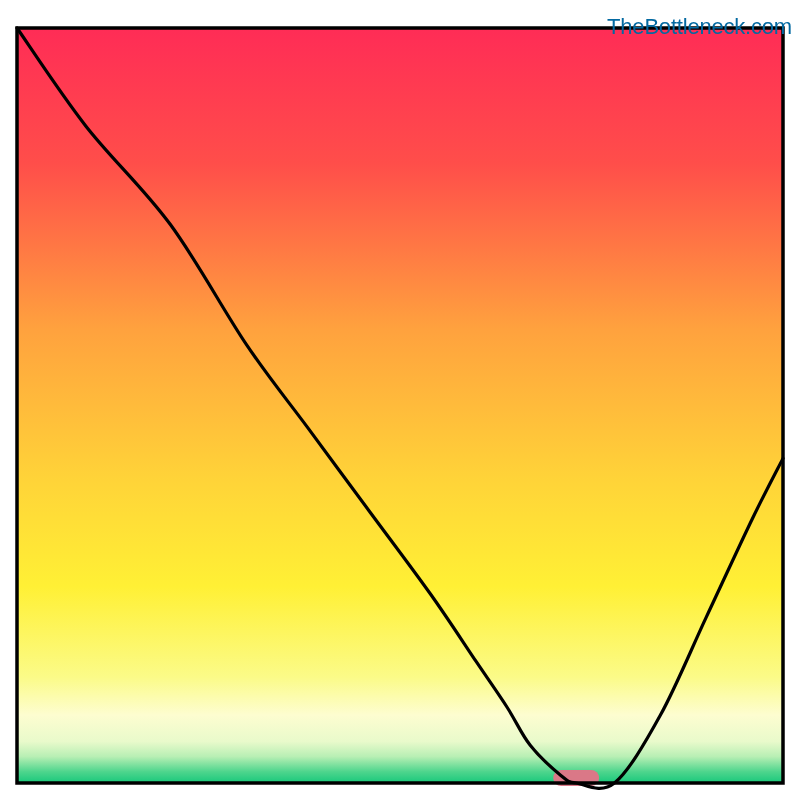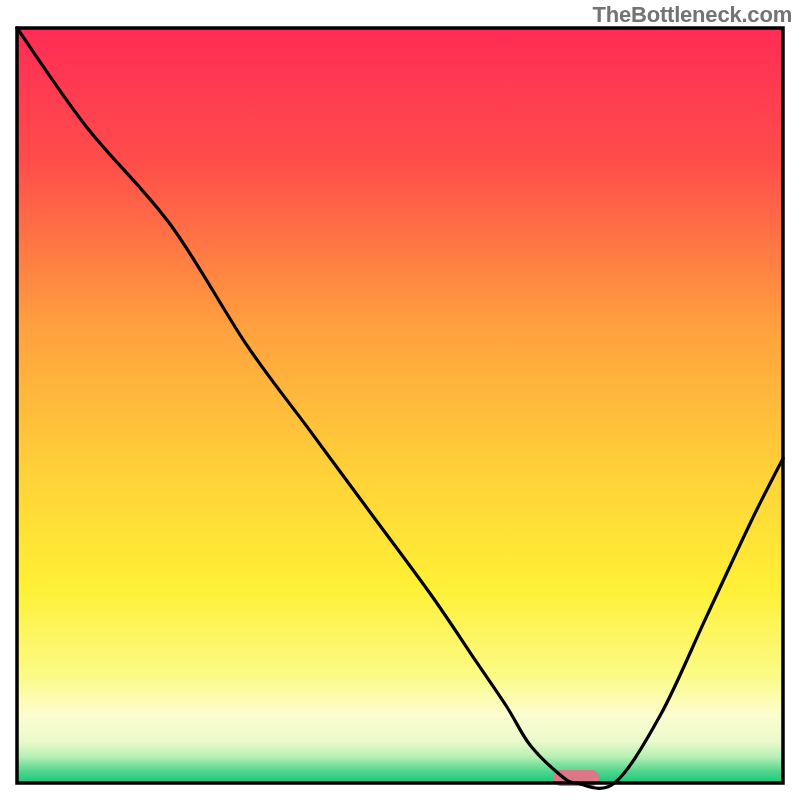--- a/index.html
+++ b/index.html
@@ -11,25 +11,25 @@
     overflow: hidden;
     font-family: Arial, Helvetica, sans-serif;
   }
   .stage {
     position: relative;
     width: 800px;
     height: 800px;
   }
   .watermark {
     position: absolute;
-    top: 2px;
+    top: 14px;
     right: 8px;
     font-size: 22px;
-    font-weight: 700;
-    color: #737373;
+    font-weight: 400;
+    color: #0369a1;
     letter-spacing: -0.2px;
   }
   svg {
     display: block;
   }
 </style>
 </head>
 <body>
 
 <div class="stage">

